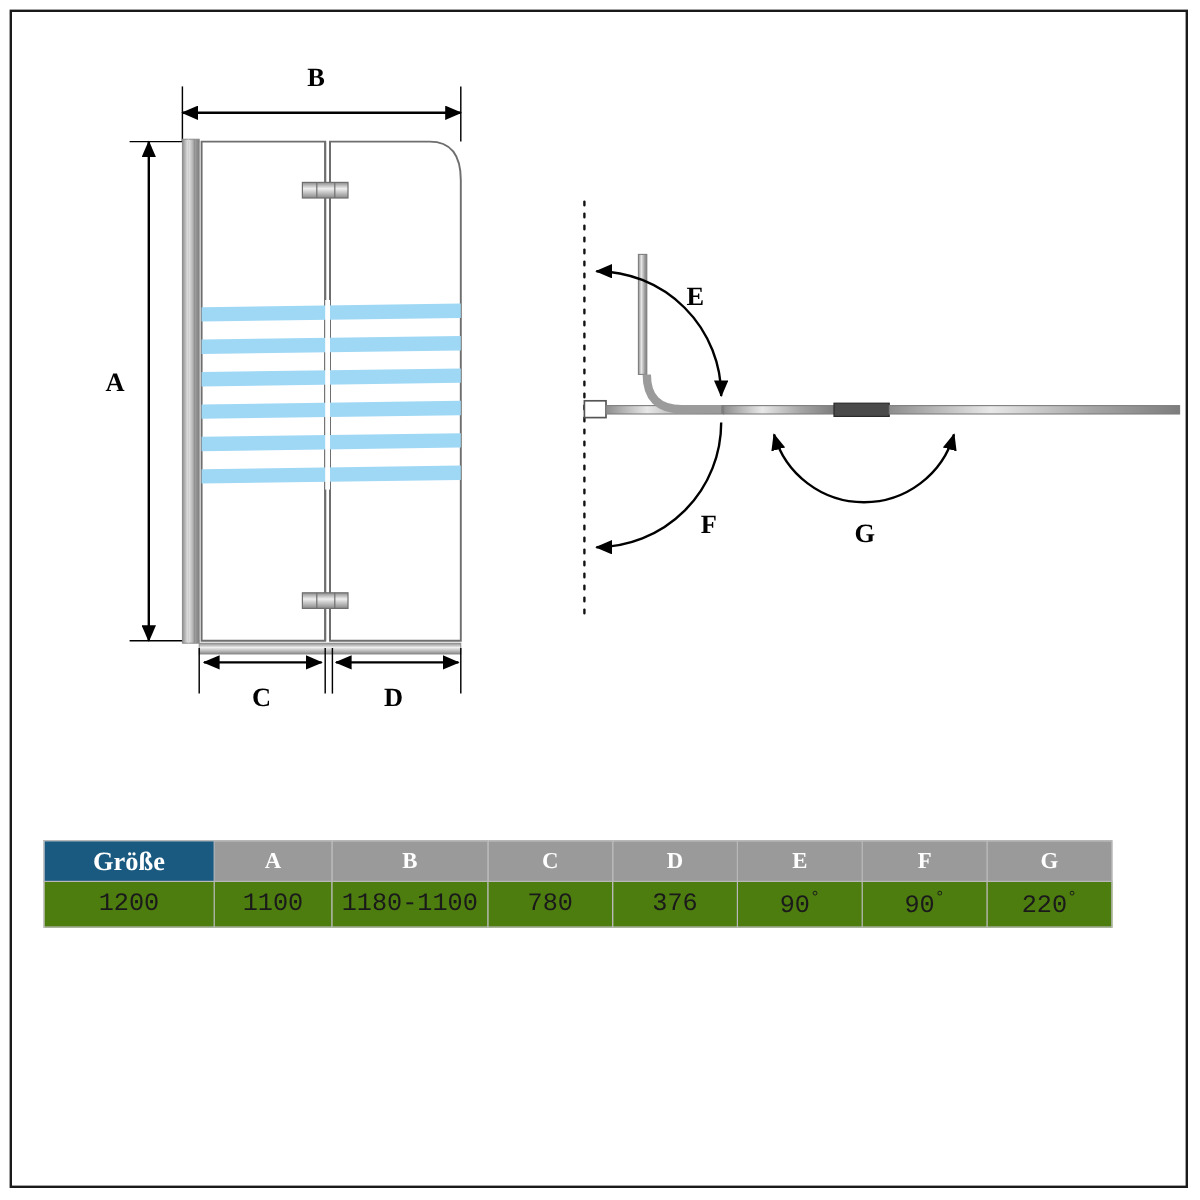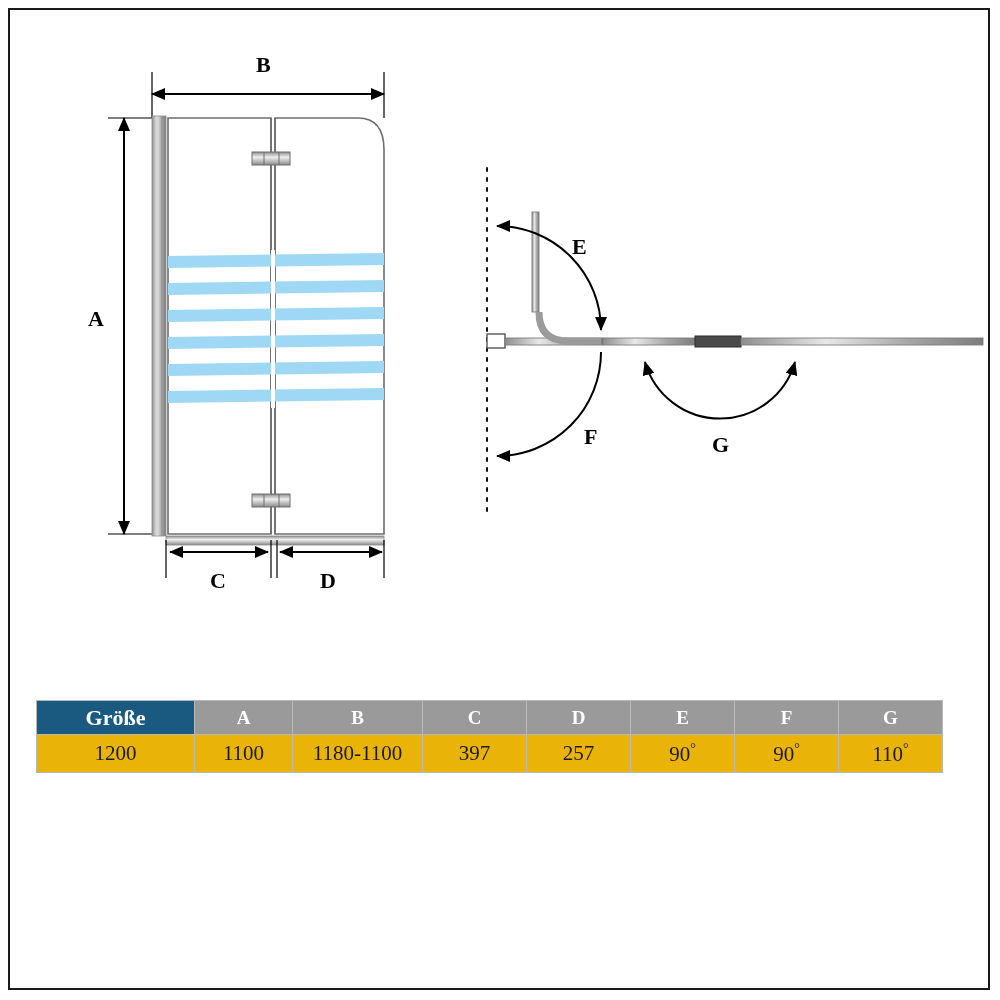--- a/index.html
+++ b/index.html
@@ -66,30 +66,31 @@
     color: #ffffff;
     font-weight: bold;
     background: #9a9a9a;
     font-size: 19px;
   }
   #size-table thead th.first-head {
     background: #1b5a80;
     font-size: 22px;
   }
   #size-table tbody td {
-    background: #eab308;
+    background: #4d7c0f;
     height: 38px;
     font-size: 21px;
+    font-family: Liberation Mono, monospace;
   }
   .deg {
     font-size: 14px;
     vertical-align: super;
   }
   
-  .col-size  { width: 158px; }
+  .col-size  { width: 142px; }
   .col-a     { width: 98px; }
   .col-b     { width: 130px; }
   .col-c     { width: 104px; }
   .col-d     { width: 104px; }
   .col-e     { width: 104px; }
   .col-f     { width: 104px; }
   .col-g     { width: 104px; }
 </style>
 </head>
 <body>
@@ -225,22 +226,22 @@
         <th class="col-e">E</th>
         <th class="col-f">F</th>
         <th class="col-g">G</th>
       </tr>
     </thead>
     <tbody>
       <tr>
         <td>1200</td>
         <td>1100</td>
         <td>1180-1100</td>
-        <td>397</td>
-        <td>257</td>
+        <td>780</td>
+        <td>376</td>
         <td><span>90</span><span class="deg">°</span></td>
         <td><span>90</span><span class="deg">°</span></td>
-        <td><span>110</span><span class="deg">°</span></td>
+        <td><span>220</span><span class="deg">°</span></td>
       </tr>
     </tbody>
   </table>
 
 </div>
 
 </body></html>

